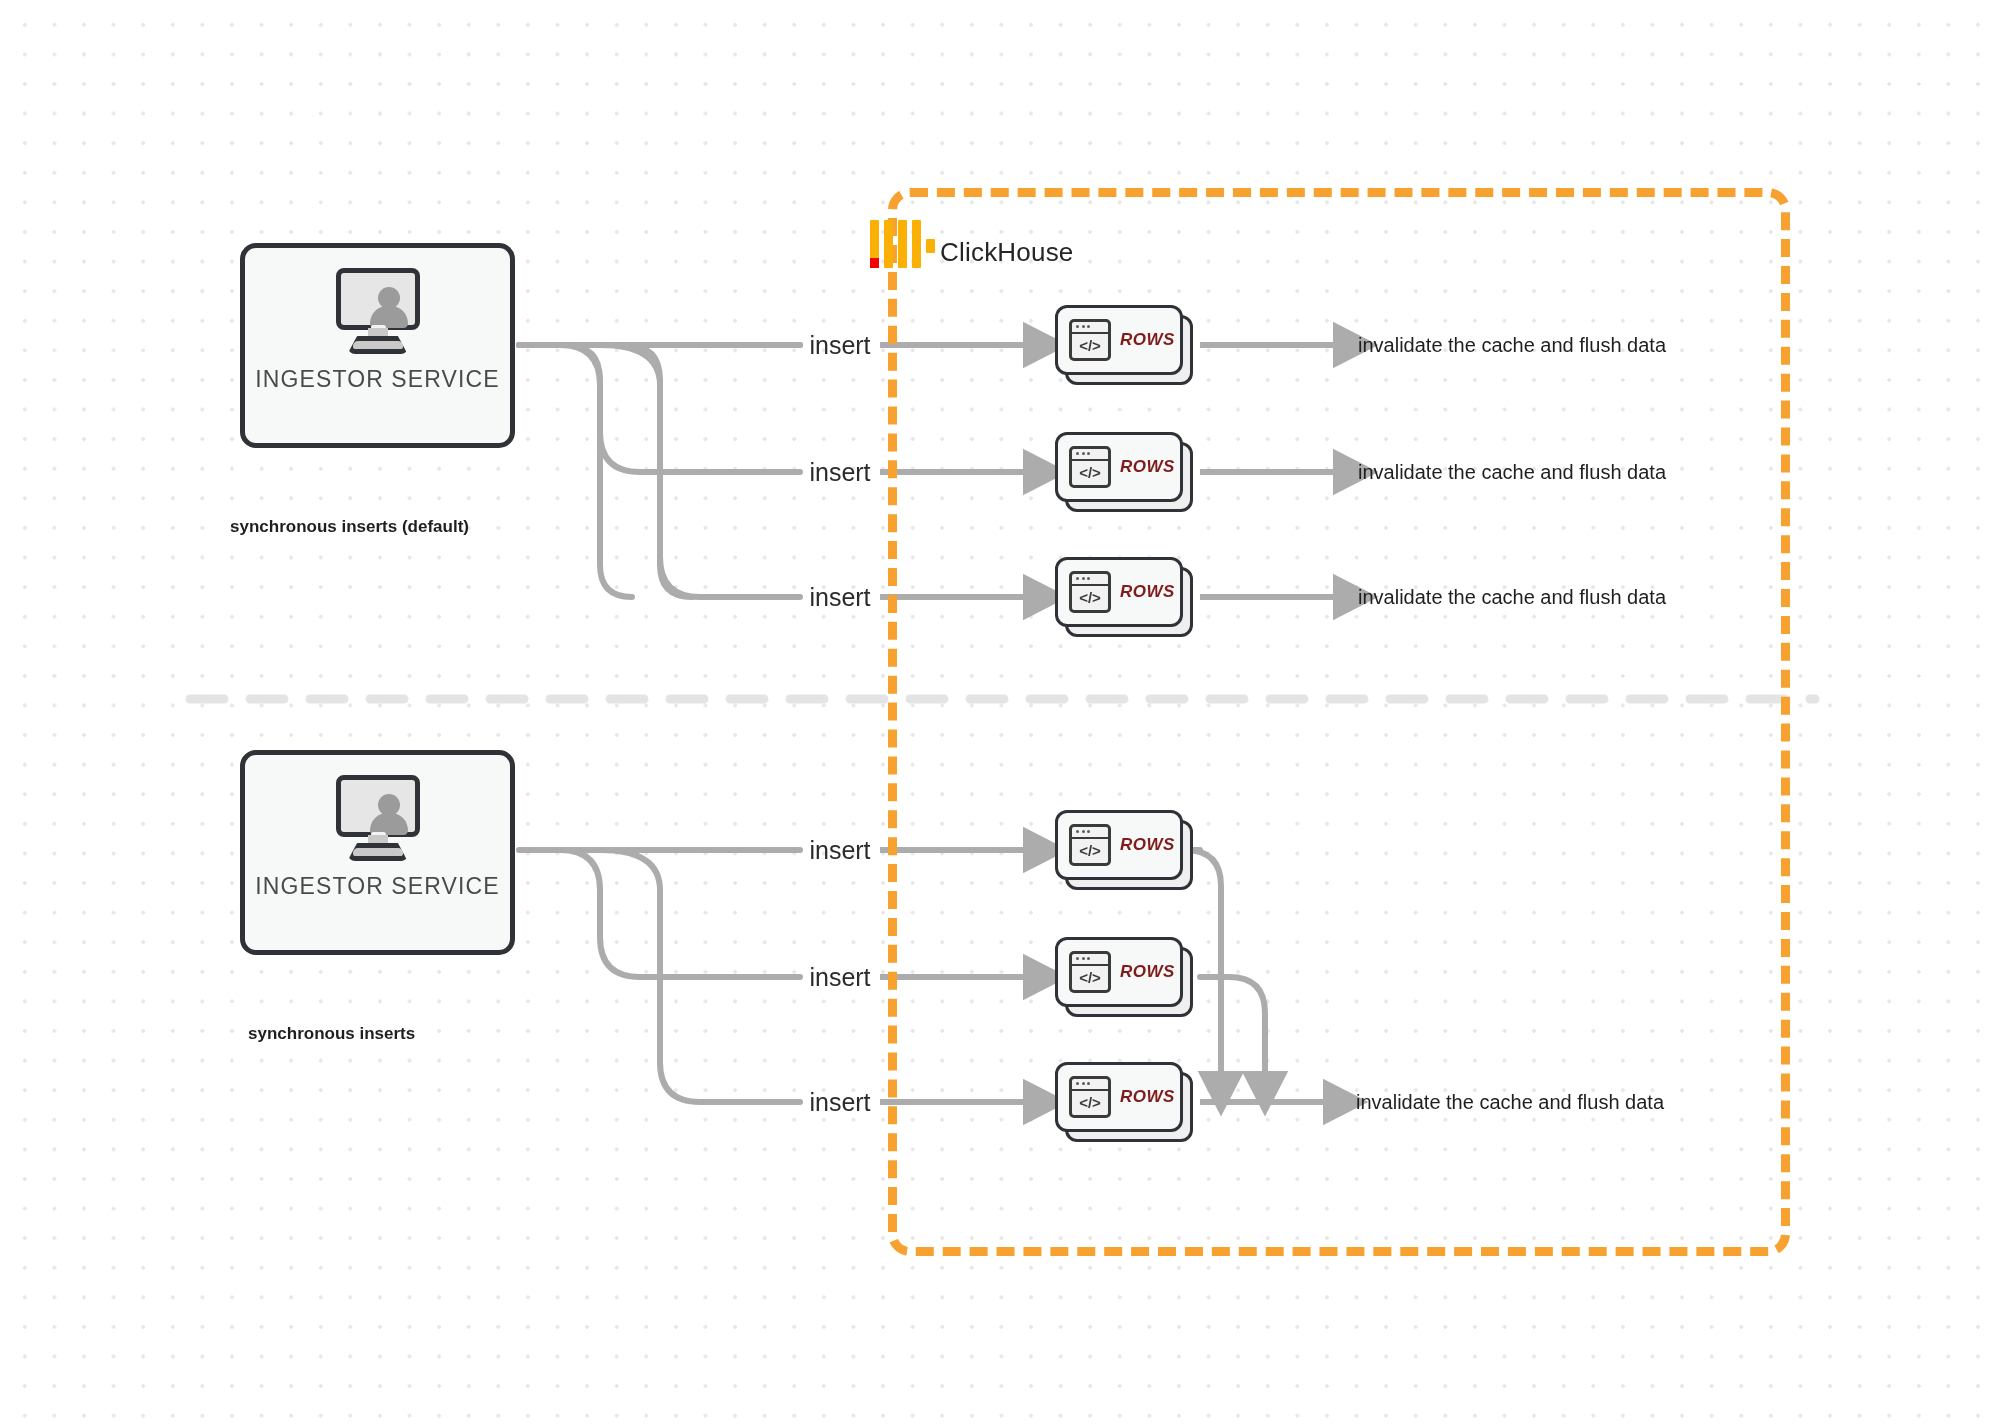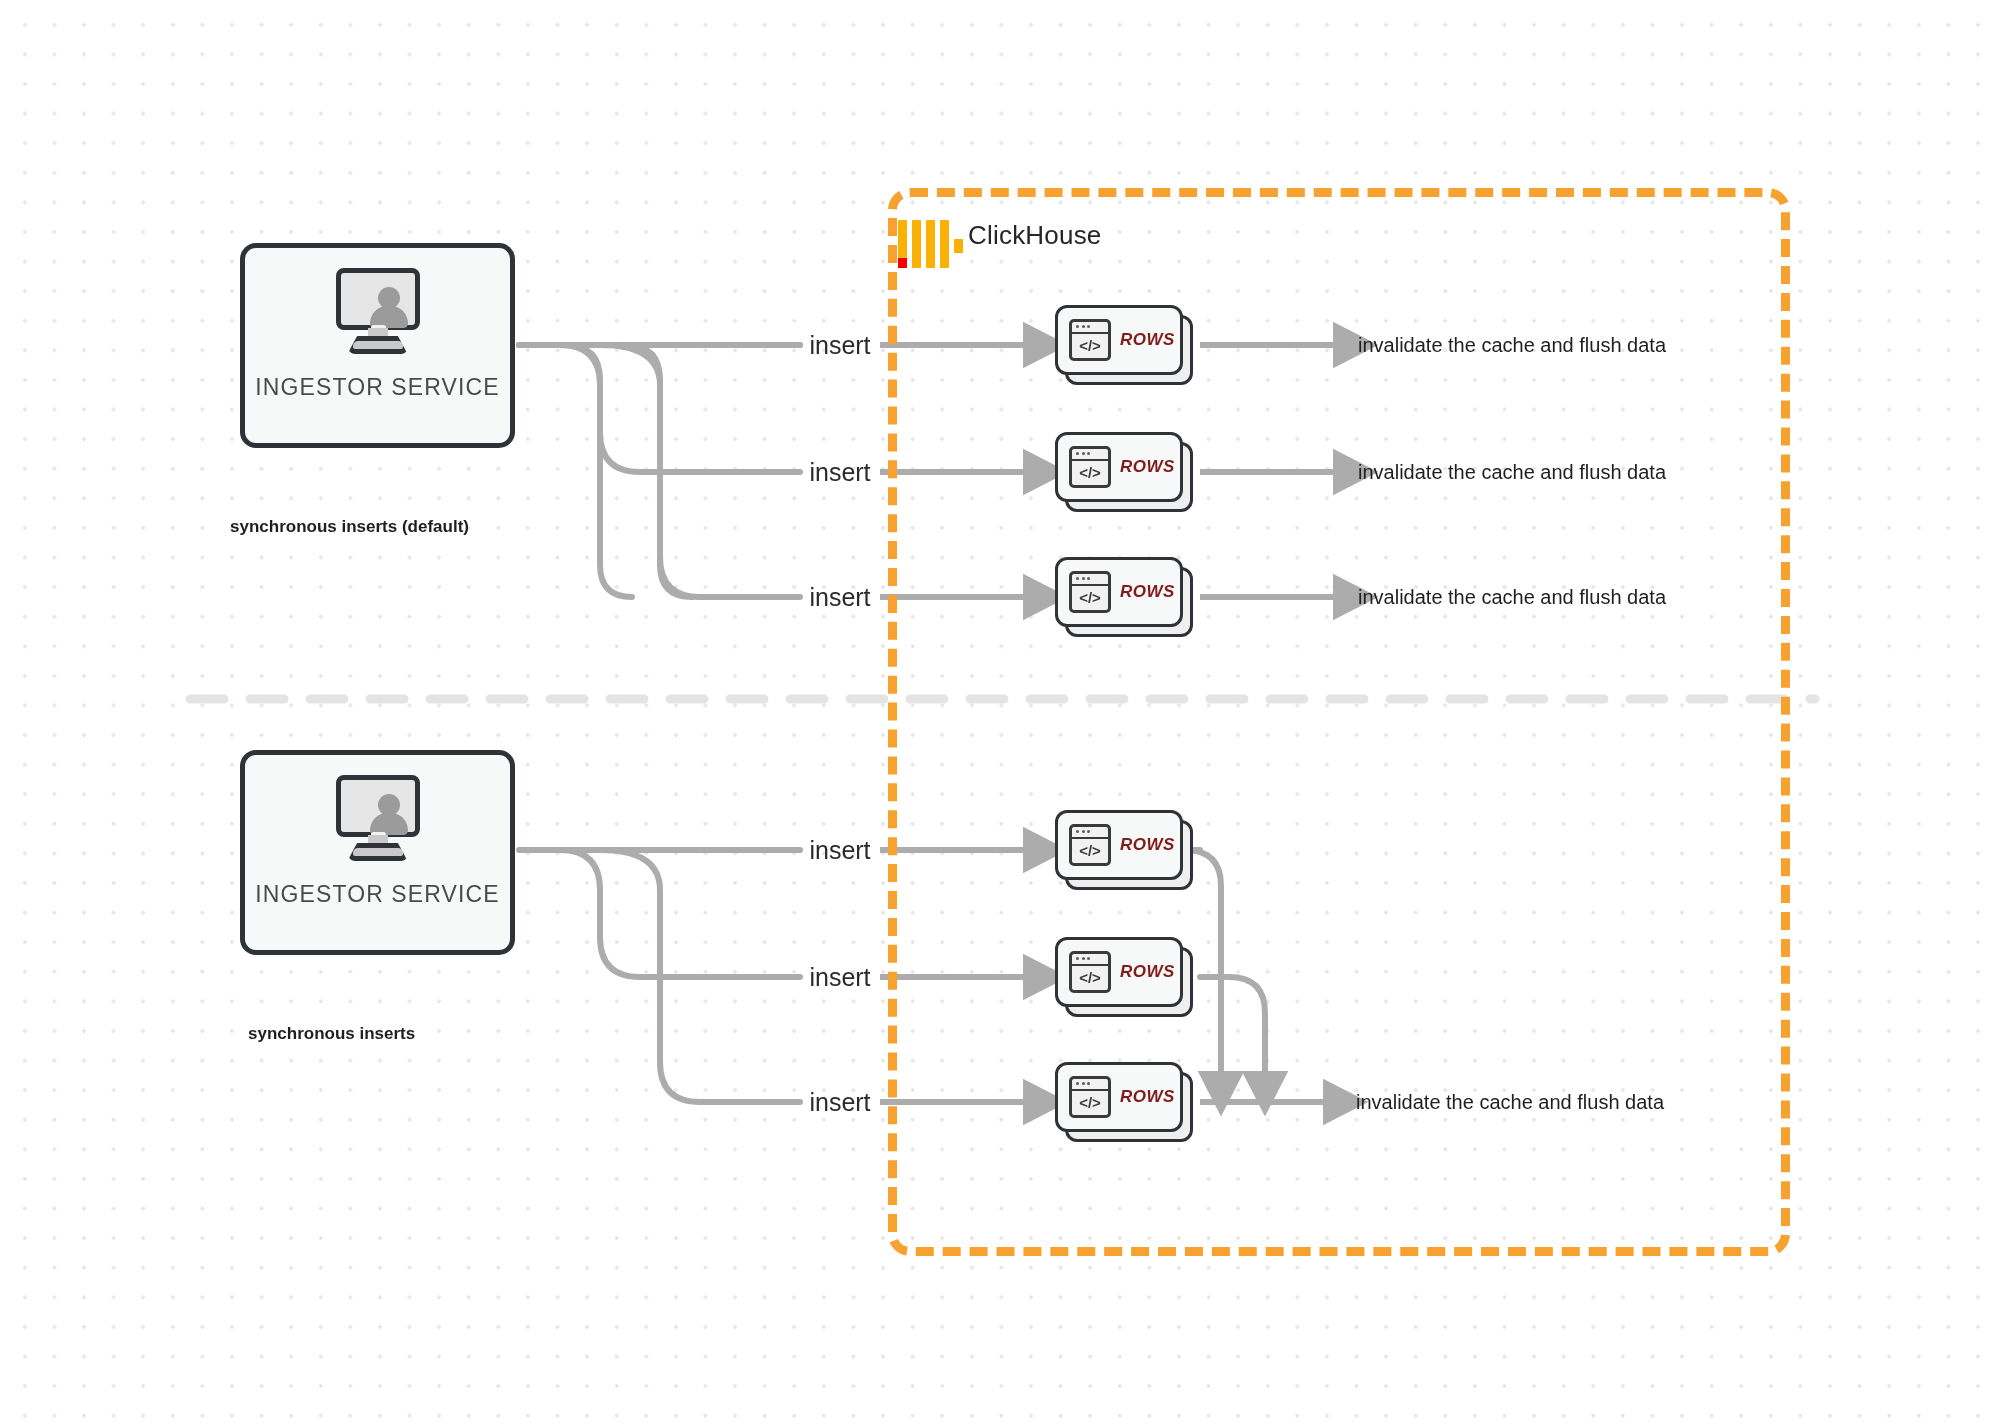--- a/index.html
+++ b/index.html
@@ -22,22 +22,22 @@
 
   
   .ch-box{
     position:absolute;
     left:888px;top:188px;width:902px;height:1068px;
     border:9px dashed #F7A230;
     border-radius:22px;
     box-sizing:border-box;
   }
   .ch-logo-wrap{
-    position:absolute;left:898px;top:220px;
-    display:flex;align-items:flex-start;gap:18px;
+    position:absolute;left:870px;top:220px;
+    display:flex;align-items:flex-end;gap:18px;
   }
   .ch-logo{position:relative;width:52px;height:48px;}
   .ch-logo .bar{position:absolute;top:0;width:9px;height:48px;background:#FAB005;border-radius:1px;}
   .ch-logo .b1{left:0;}
   .ch-logo .b2{left:14px;}
   .ch-logo .b3{left:28px;}
   .ch-logo .b4{left:42px;}
   .ch-logo .red{position:absolute;left:0;bottom:0;width:9px;height:10px;background:#F40000;}
   .ch-logo .tick{position:absolute;left:56px;top:19px;width:9px;height:14px;background:#FAB005;border-radius:1px;}
   .ch-title{
@@ -64,21 +64,21 @@
   .mon-body{position:absolute;left:29px;top:33px;width:38px;height:22px;border-radius:19px 19px 5px 5px;background:#9B9B9B;}
   .mon-notch{position:absolute;left:41px;top:57px;width:15px;height:5px;border-radius:3px;background:#F2F2F2;}
   .mon-neck{position:absolute;left:38px;top:60px;width:20px;height:12px;background:#C9C9C9;}
   .mon-stand{
     position:absolute;left:18px;top:68px;width:60px;height:18px;
     background:#C9C9C9;border:5px solid #2F3338;box-sizing:border-box;
     border-radius:10px 10px 7px 7px;
     clip-path:polygon(16% 0,84% 0,100% 100%,0 100%);
   }
   .ing-label{
-    margin-top:16px;font-size:23px;color:#4A4A4A;letter-spacing:1.1px;white-space:nowrap;
+    margin-top:8px;font-size:23px;color:#4A4A4A;letter-spacing:1.1px;white-space:nowrap;
   }
 
   
   .caption{
     position:absolute;font-size:17px;font-weight:bold;color:#1f1f1f;white-space:nowrap;
   }
   .cap-sync{left:230px;top:517px;}
   .cap-async{left:248px;top:1024px;}
 
   

